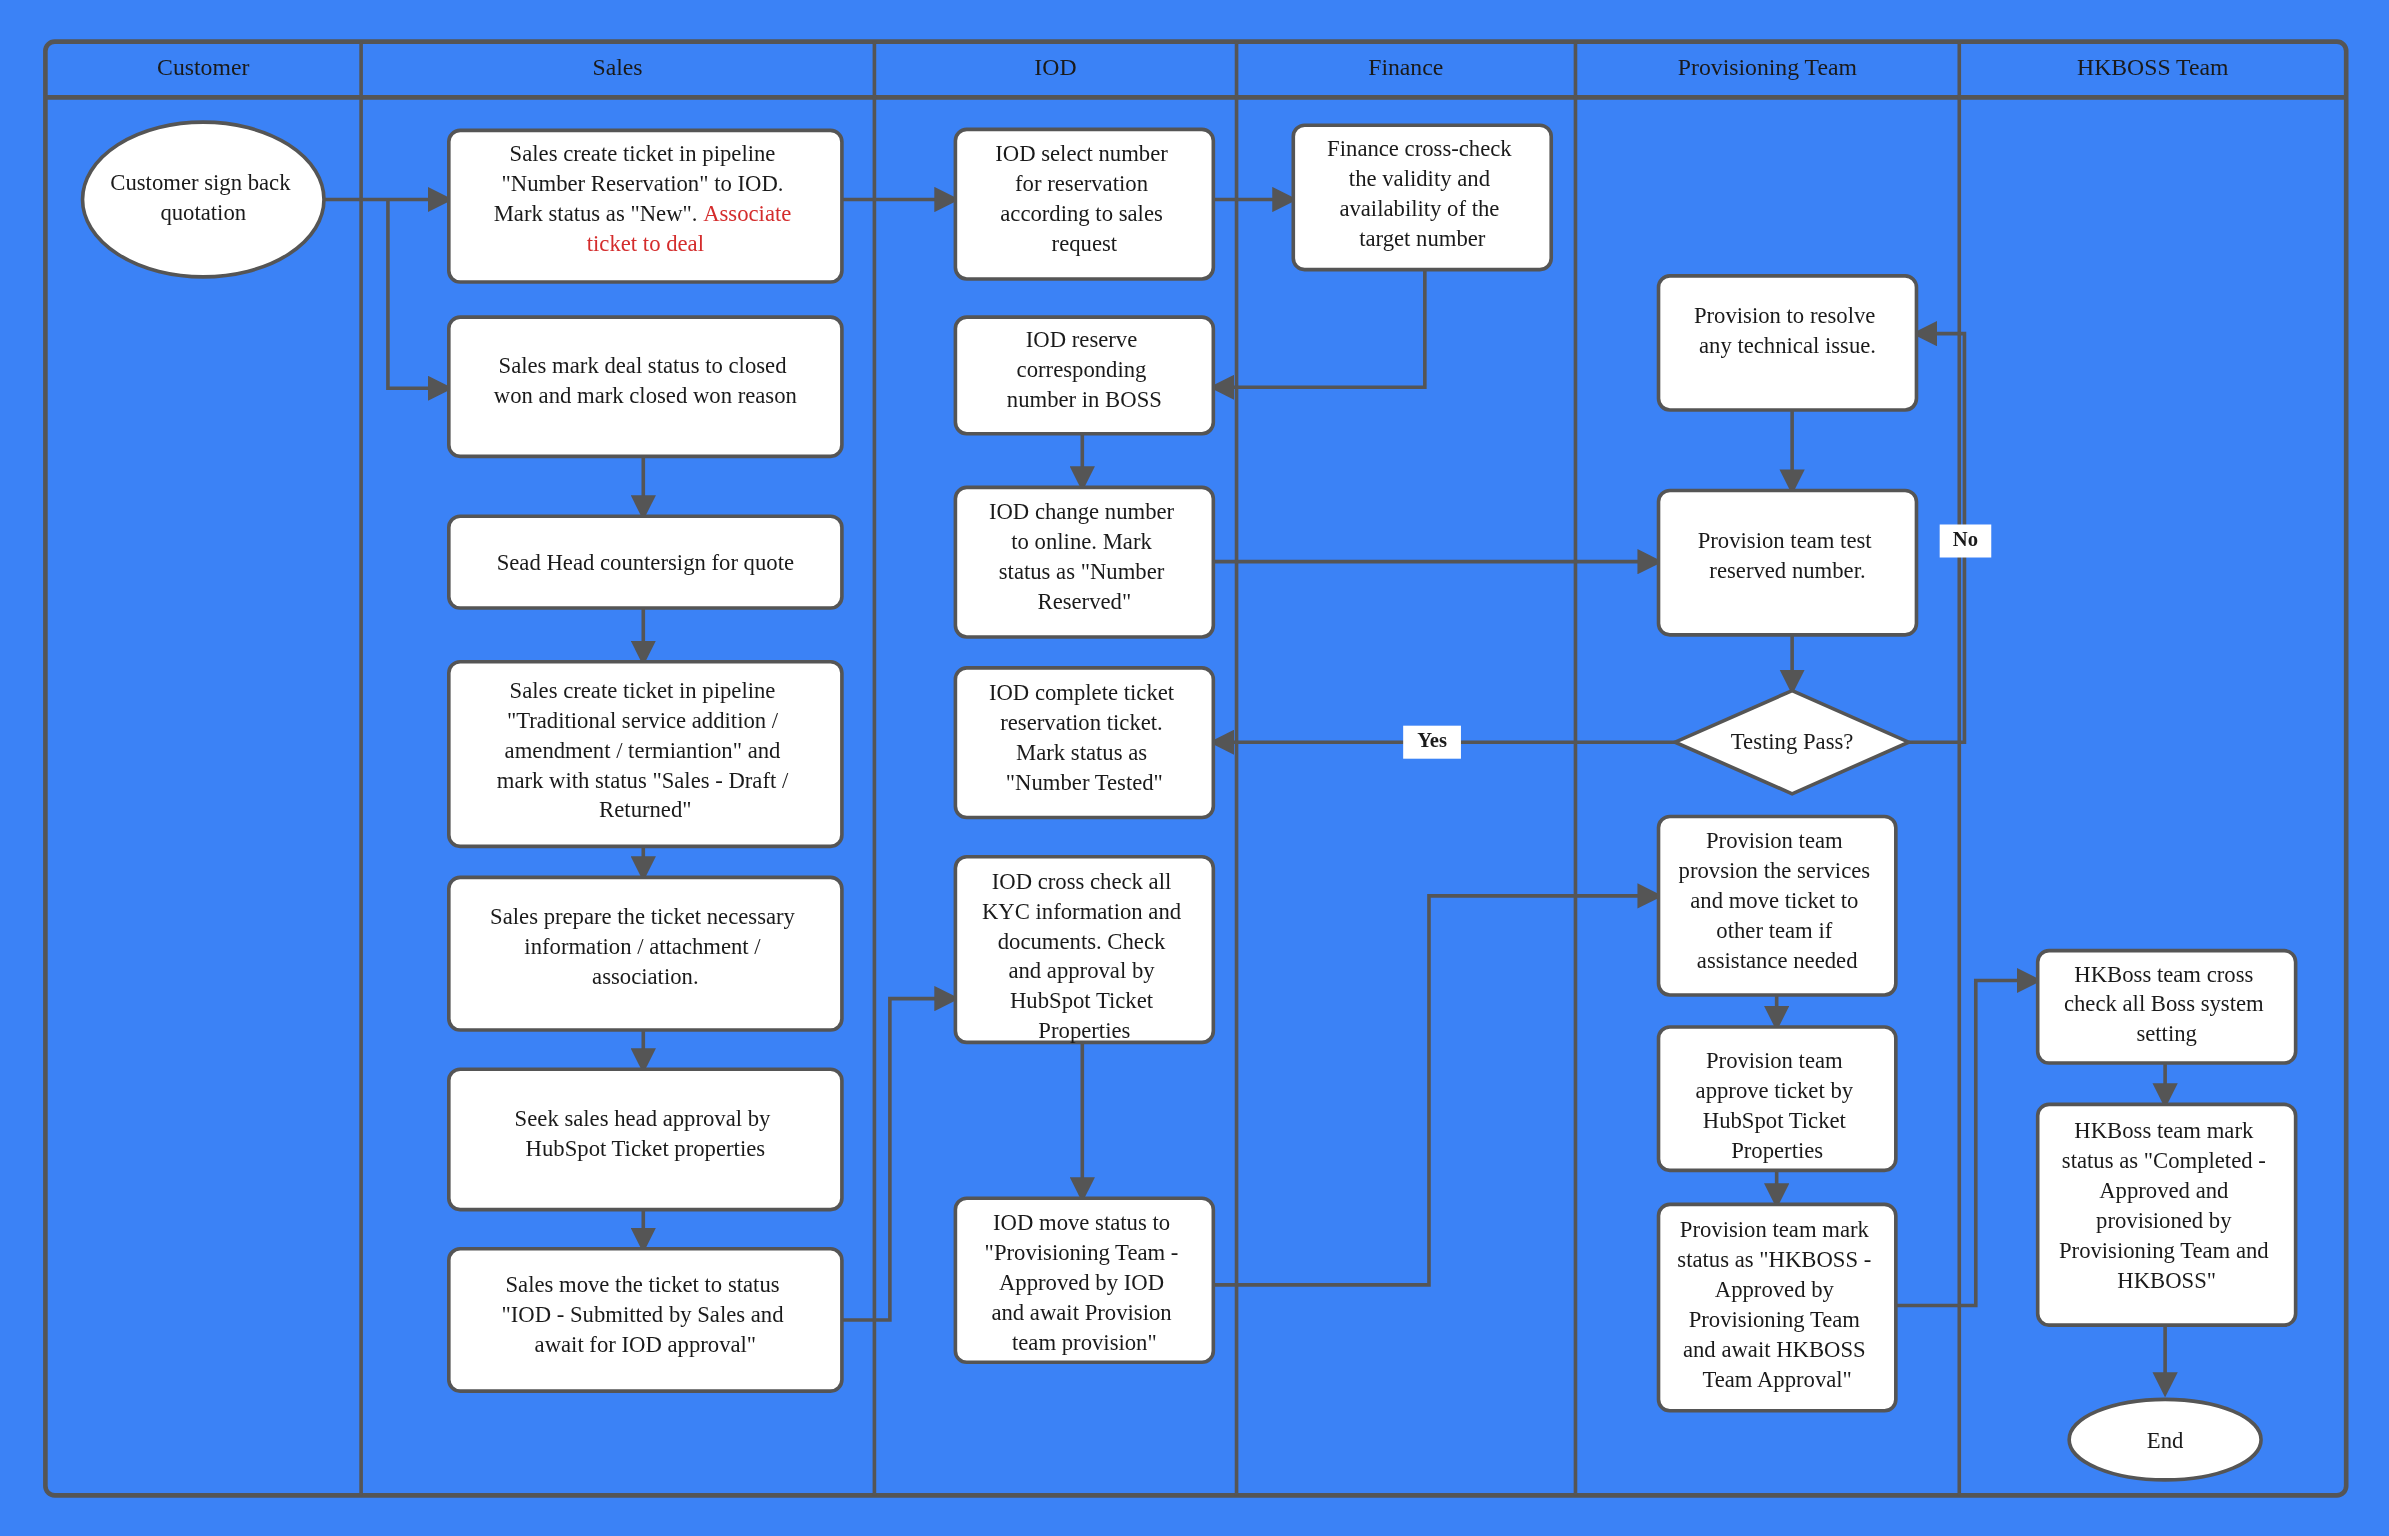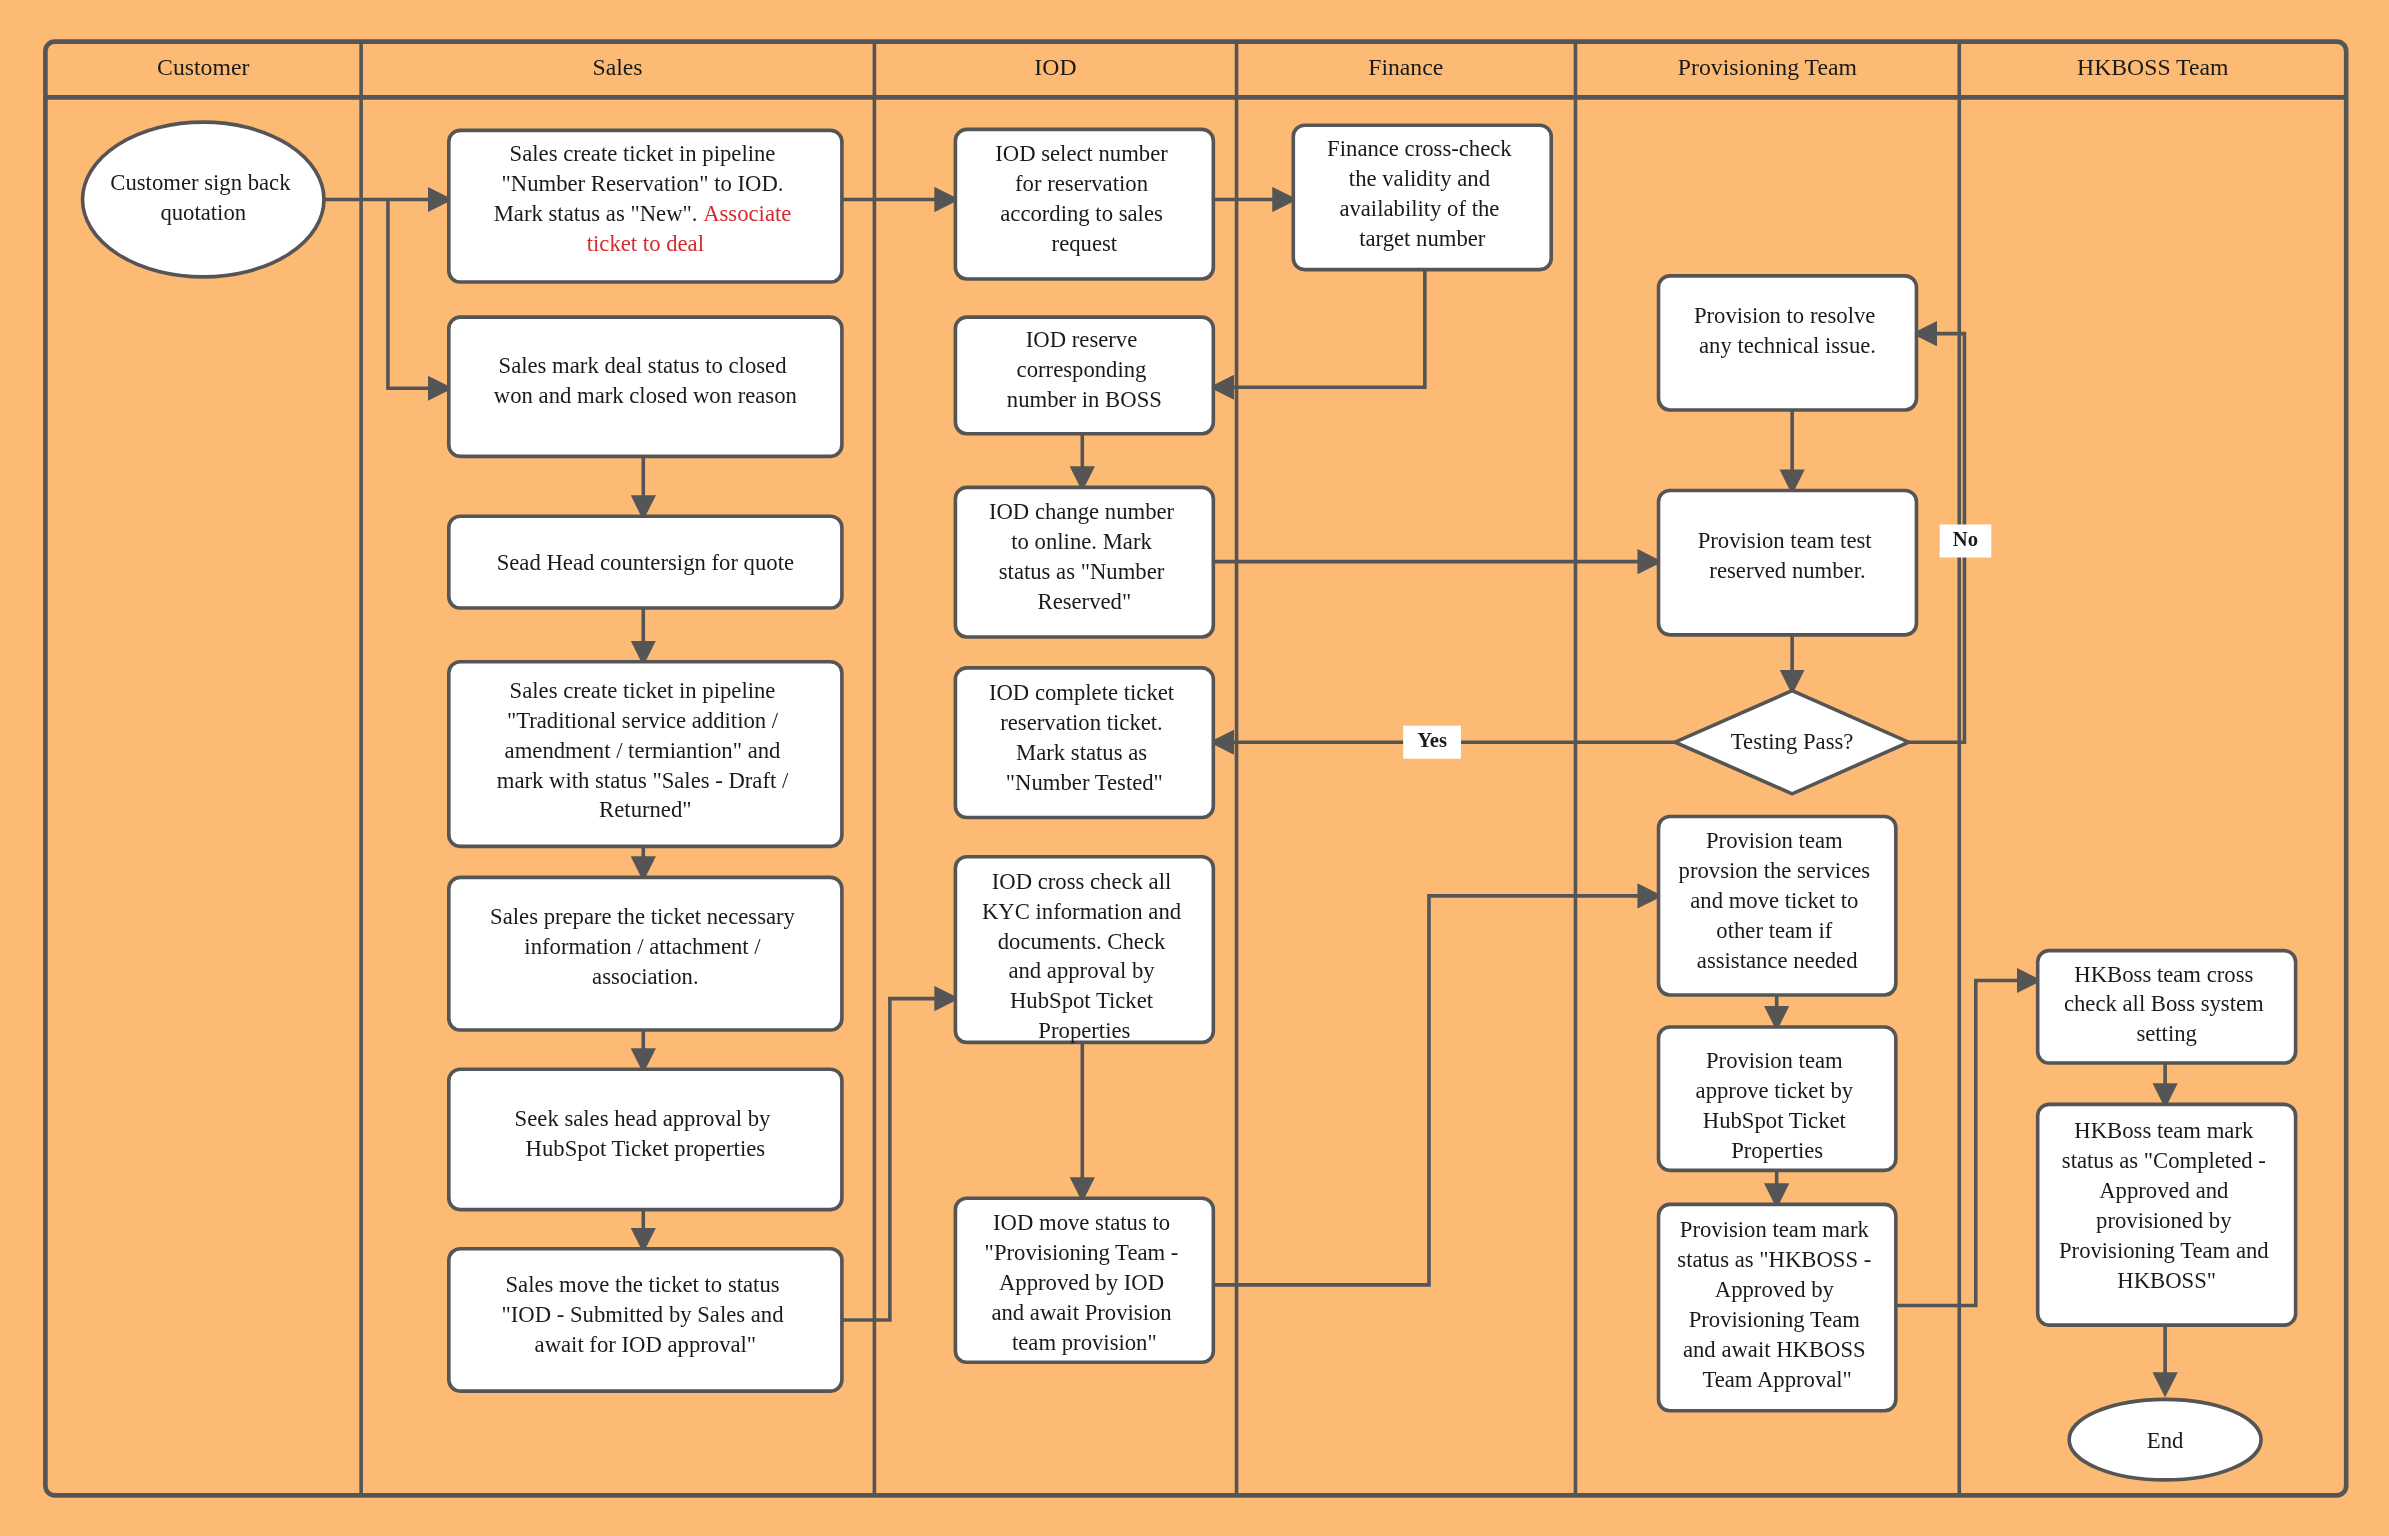--- a/index.html
+++ b/index.html
@@ -4,21 +4,21 @@
 <style>
   html, body {
     margin: 0;
     padding: 0;
     background: #ffffff;
   }
   #canvas {
     position: relative;
     width: 2389px;
     height: 1537px;
-    background: #fdba74;
+    background: #3b82f6;
     font-family: "Liberation Serif", "DejaVu Serif", serif;
   }
   svg.layer {
     position: absolute;
     top: 0;
     left: 0;
     width: 2389px;
     height: 1537px;
     overflow: visible;
   }

